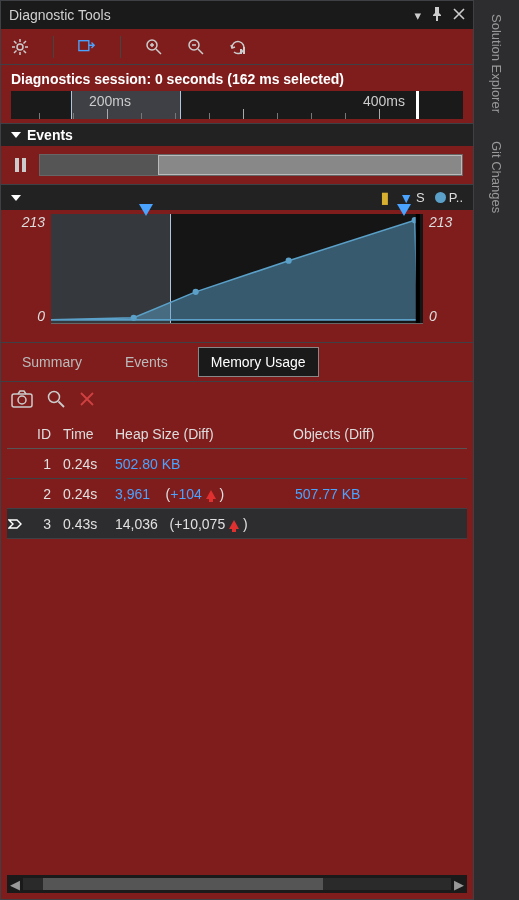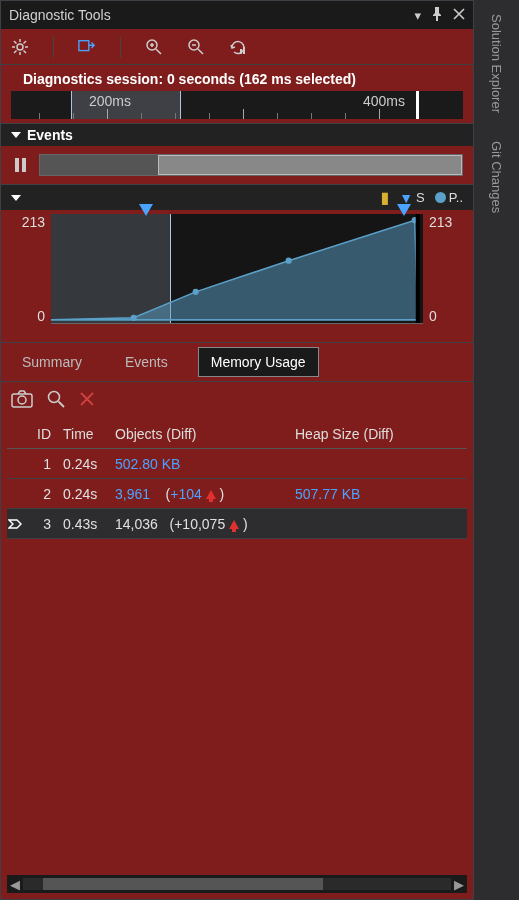--- a/index.html
+++ b/index.html
@@ -66,21 +66,20 @@
     padding: 0 10px;
     border-bottom: 1px solid #3f3f46;
   }
   .toolbar .tool { width: 18px; height: 18px; display:flex; align-items:center; justify-content:center; cursor:pointer; }
   
   .session-info {
     padding: 6px 10px 2px 10px;
     font-size: 14px;
     font-weight: 600;
     color: #fff;
-    margin-left: 12px;
   }
   
   .ruler {
     height: 28px;
     position: relative;
     margin: 2px 10px 4px 10px;
     background: #1a1a1a;
   }
   .ruler .highlight {
     position:absolute; left:60px; top:0; width:110px; height:100%;
@@ -140,20 +139,21 @@
     height: 110px;
     margin: 4px 10px 8px 10px;
     position: relative;
     display:flex;
   }
   .yaxis-left, .yaxis-right {
     width: 40px;
     position:relative;
     color:#ddd;
     font-size:14px;
+    font-style:italic;
   }
   .yaxis-left .v-top { position:absolute; top:0; right:6px; }
   .yaxis-left .v-bot { position:absolute; bottom:0; right:6px; }
   .yaxis-right .v-top { position:absolute; top:0; left:6px; }
   .yaxis-right .v-bot { position:absolute; bottom:0; left:6px; }
   .plot {
     flex:1; position:relative; background:#151515; border-bottom:1px solid #666;
   }
   .plot .sel {
     position:absolute; left:0; width:120px; top:0; bottom:0; background:rgba(170,180,200,0.22);
@@ -401,22 +401,22 @@
           <path d="M2 2l12 12M14 2L2 14" stroke="#d04040" stroke-width="1.8"></path>
         </svg>
     </span>
   </div>
 
   <div class="table">
     <div class="thead">
       <div class="row-indicator"></div>
       <div class="cell c-id">ID</div>
       <div class="cell c-time">Time</div>
+      <div class="cell c-heap">Heap Size (Diff)</div>
       <div class="cell c-obj">Objects (Diff)</div>
-      <div class="cell c-heap">Heap Size (Diff)</div>
     </div>
 
     <div class="trow">
       <div class="row-indicator"></div>
       <div class="cell c-id white">1</div>
       <div class="cell c-time white">0.24s</div>
       <div class="cell c-heap">
         <span class="link">502.80 KB</span>
       </div>
     </div>

